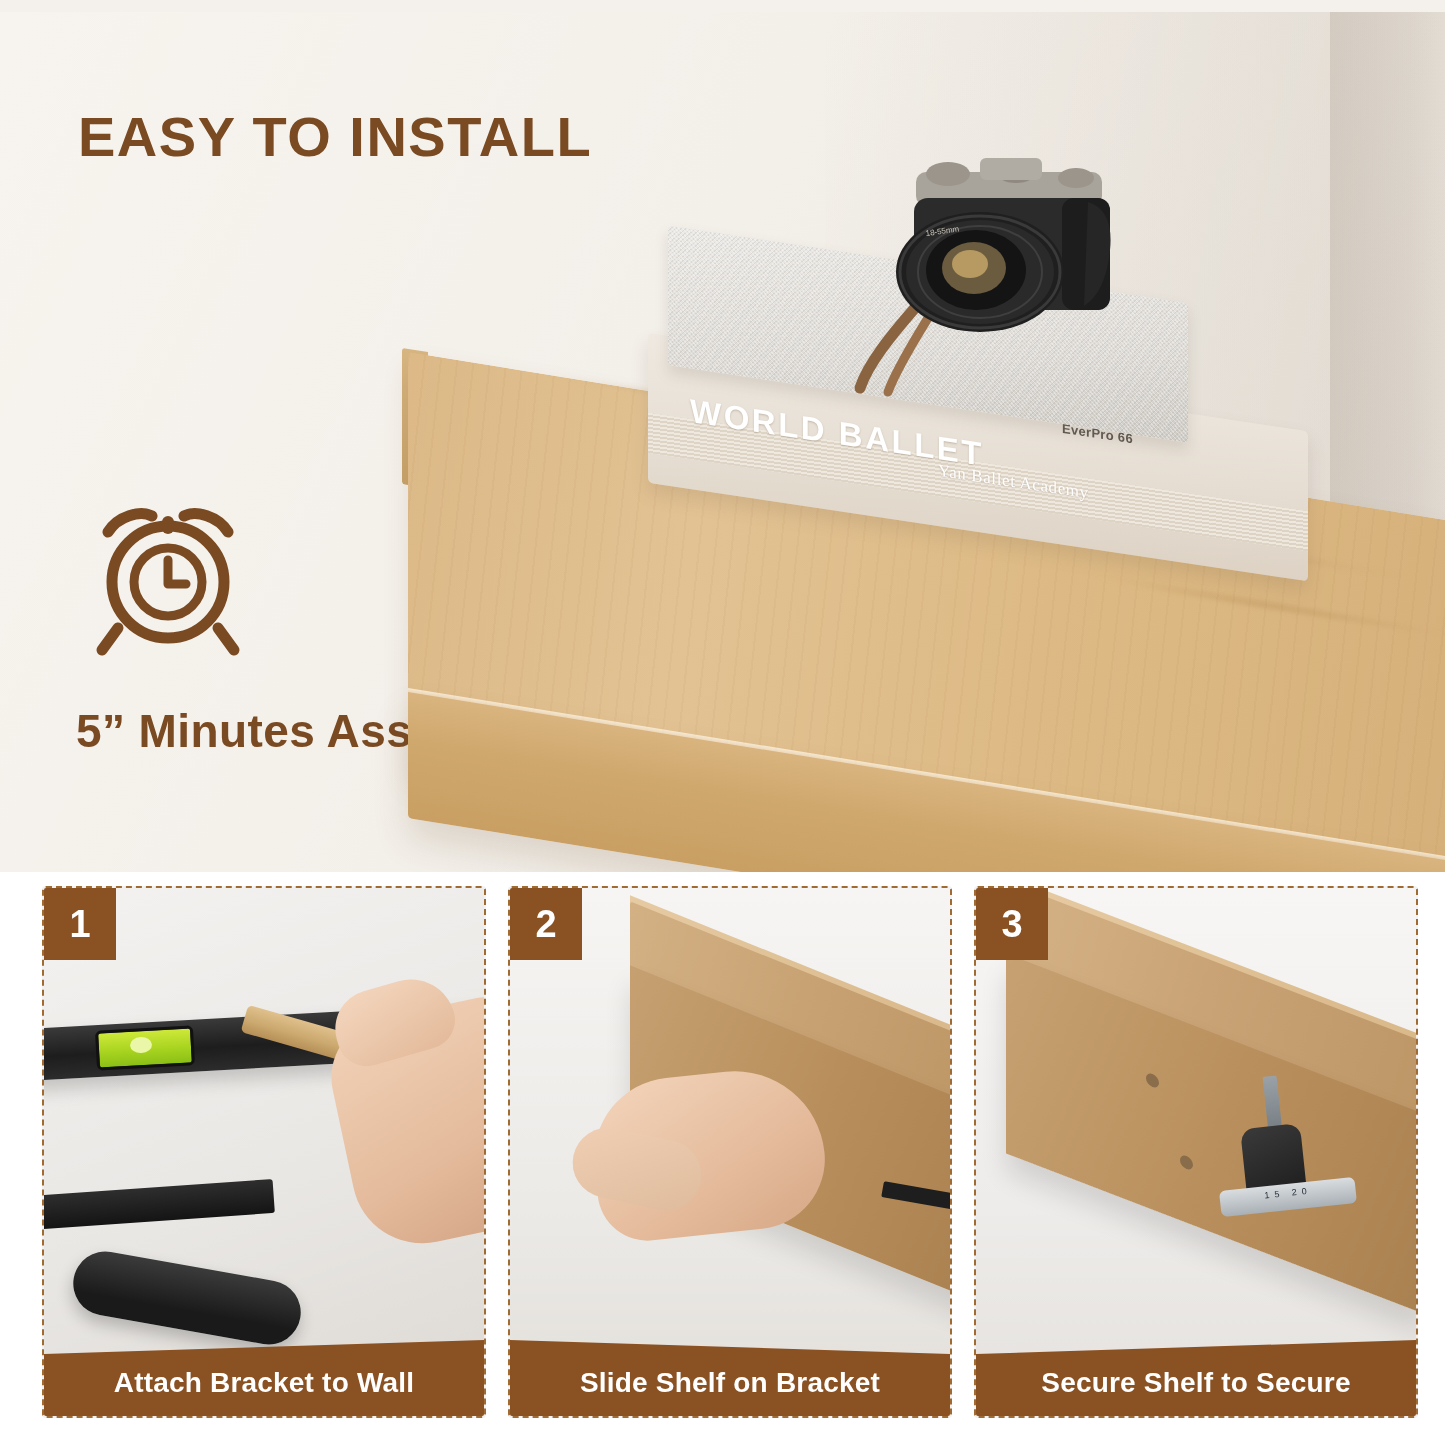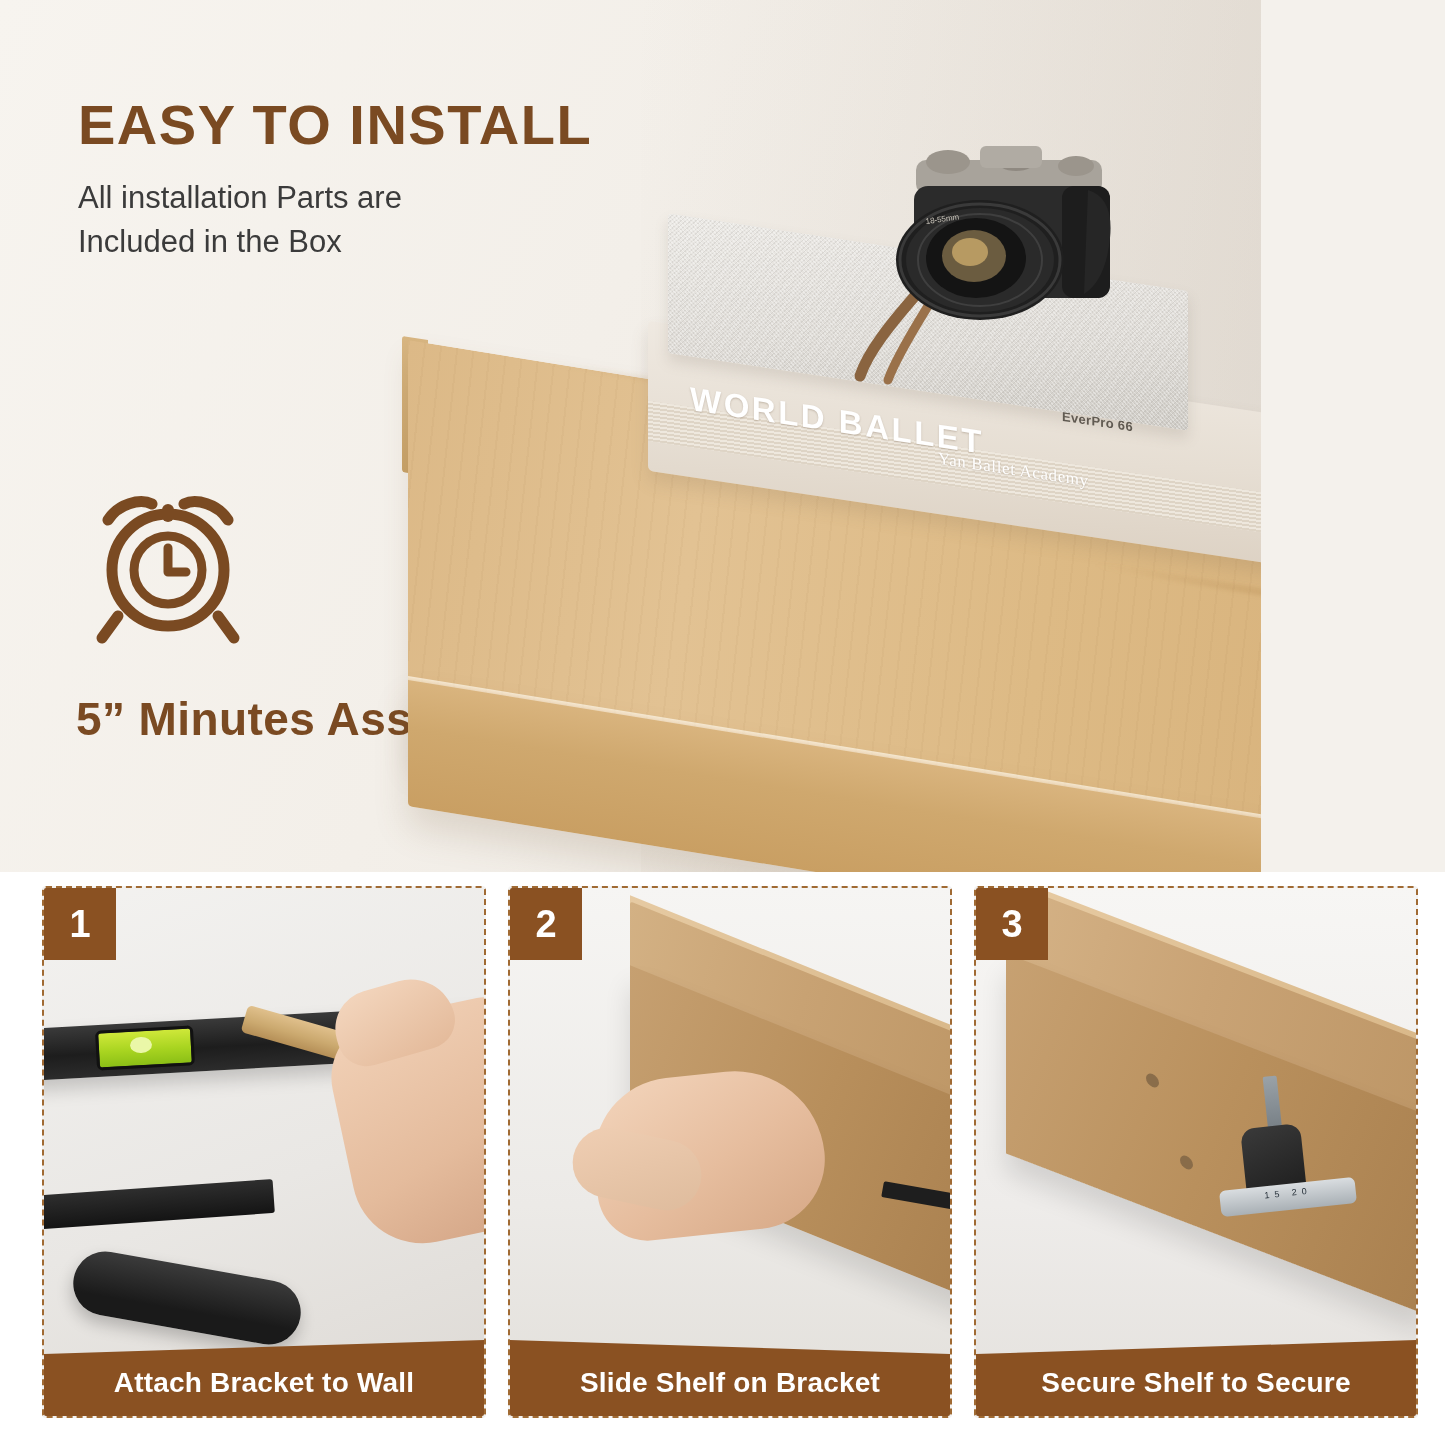--- a/index.html
+++ b/index.html
@@ -11,22 +11,22 @@
     height: 1445px;
     background: #f4f1ec;
     font-family: "Liberation Sans", sans-serif;
     overflow: hidden;
     position: relative;
   }
 
   
   #top-section {
     position: absolute;
-    left: 0; top: 0;
-    width: 1261px;
+    left: 0; top: 12px;
+    width: 1445px;
     height: 880px;
     background: linear-gradient(115deg, #f7f4ef 0%, #f3efe9 45%, #ece7e0 100%);
     overflow: hidden;
   }
 
   
   .backdrop-shade {
     position: absolute;
     right: 0; top: 0;
     width: 620px; height: 880px;
@@ -550,24 +550,20 @@
 </head>
 <body>
 
 <div id="top-section">
 
   <div class="backdrop-shade"></div>
   <div class="wall-corner"></div>
 
   <div id="headline-block">
     <h1 id="headline">EASY TO INSTALL</h1>
-    <p id="subheadline">
-      <span>All installation Parts are</span><br>
-      <span>Included in the Box</span>
-    </p>
   </div>
 
   <div id="clock-icon-wrap">
     <svg width="180" height="170" viewBox="0 0 180 170" aria-hidden="true">
       <g fill="none" stroke="#7a4a22" stroke-width="11" stroke-linecap="round" stroke-linejoin="round">
 
         <path d="M30 34 C 40 18, 62 12, 74 18"></path>
         <path d="M150 34 C 140 18, 118 12, 106 18"></path>
 
         <circle cx="90" cy="84" r="56"></circle>

